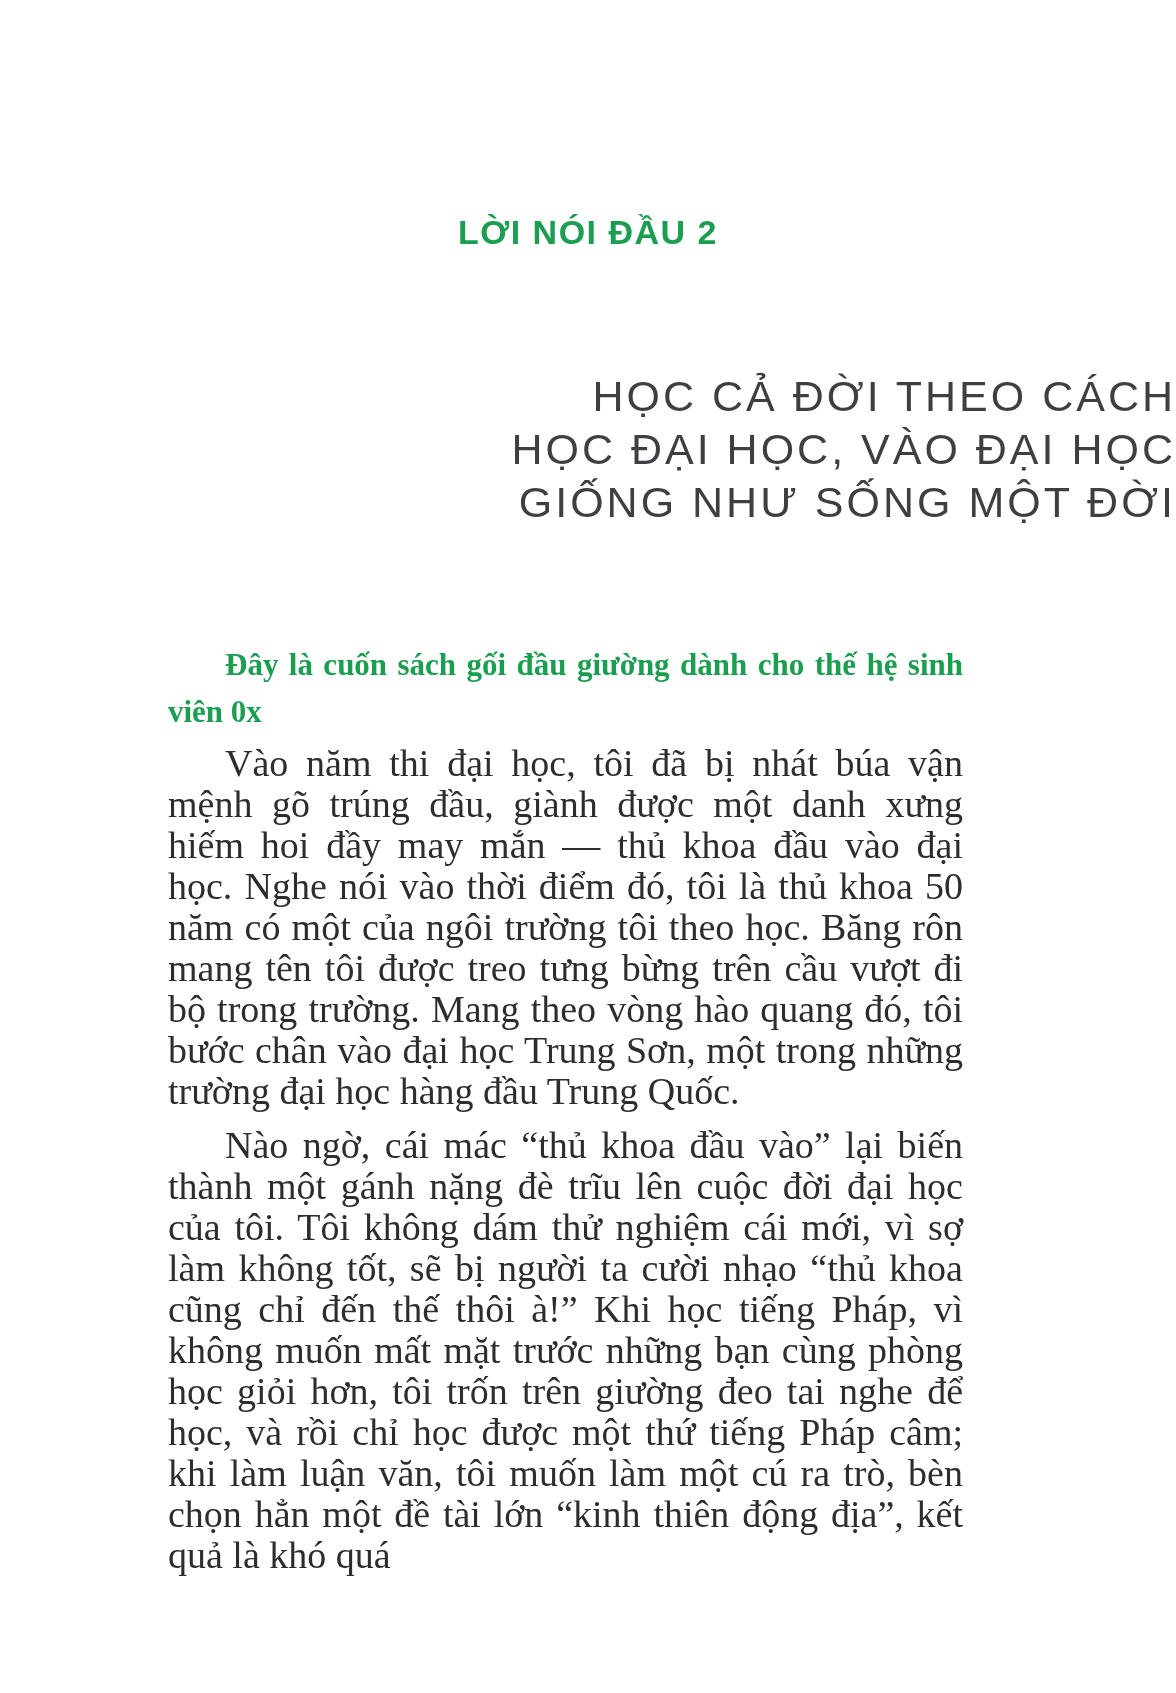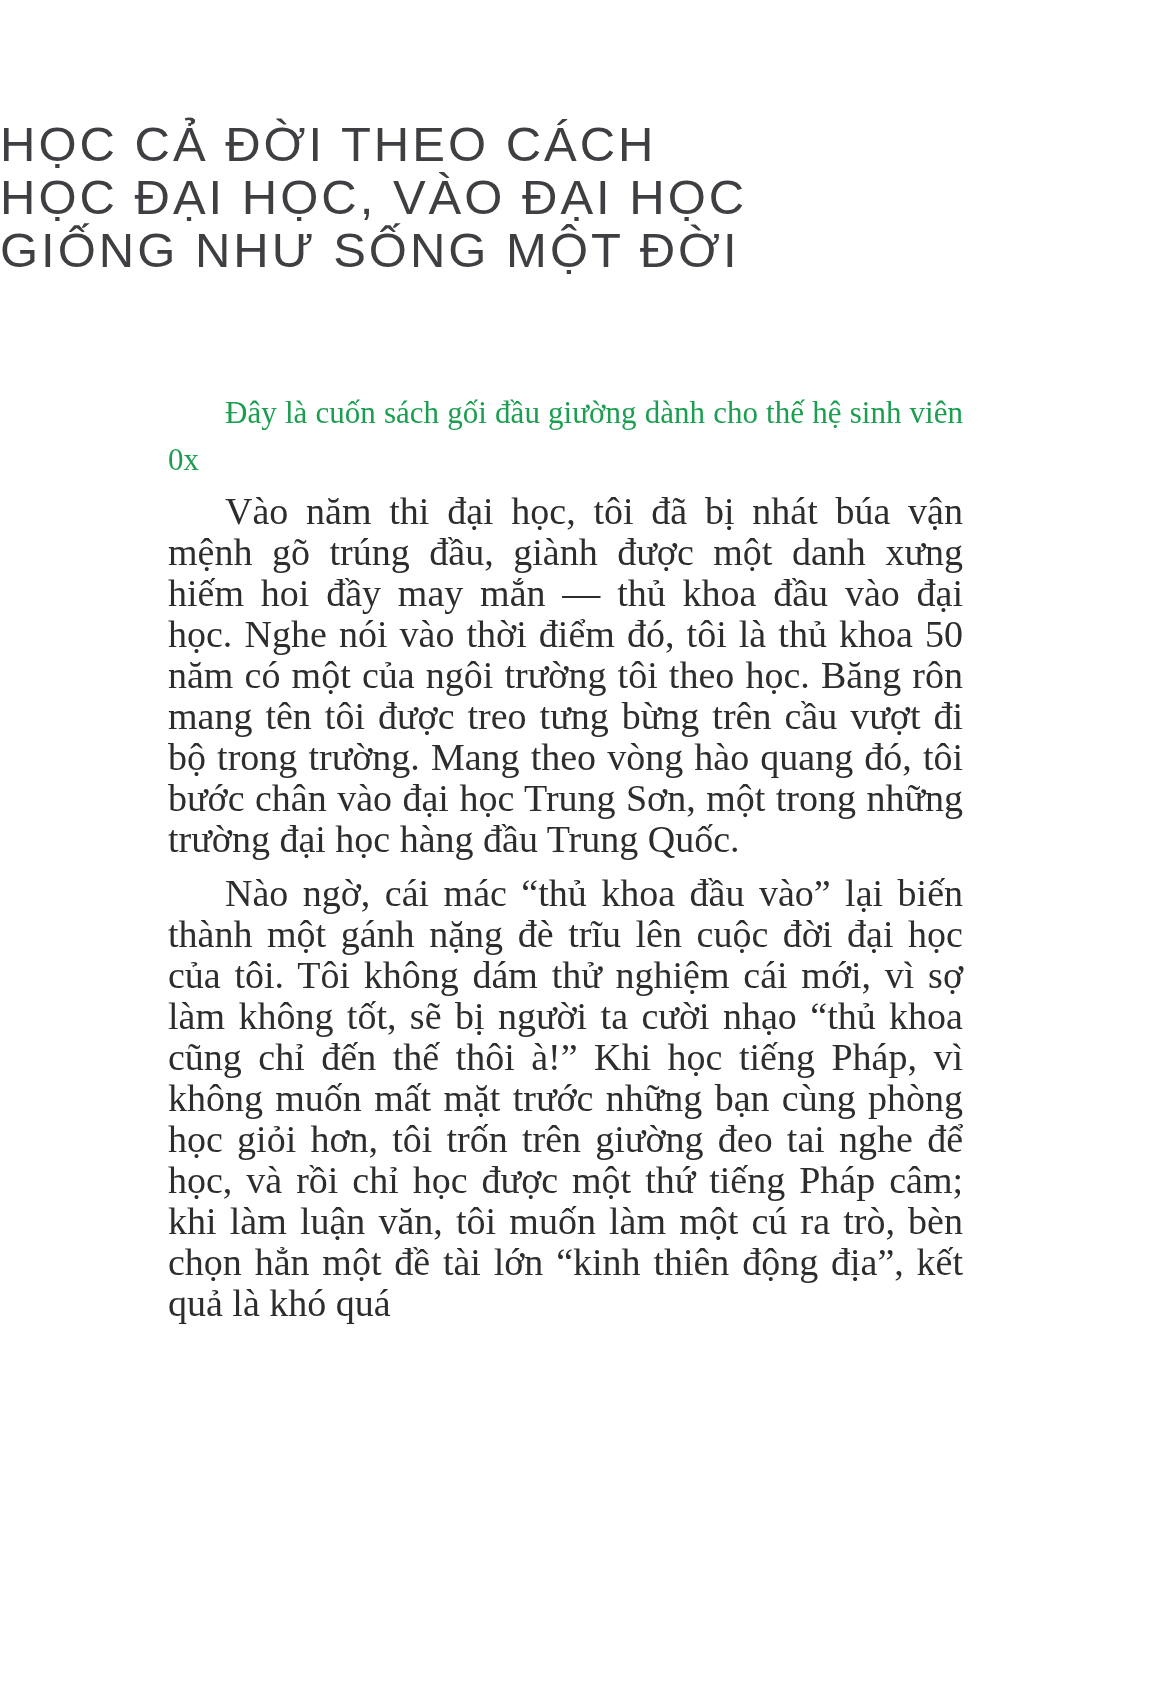--- a/index.html
+++ b/index.html
@@ -21,35 +21,35 @@
     text-align: center;
     font-family: "Liberation Sans", sans-serif;
     font-weight: 700;
     font-size: 34px;
     line-height: 40px;
     letter-spacing: 1.5px;
     color: var(--accent, #1b9e50);
   }
   .chapter-title {
     margin-top: 118px;
-    text-align: left;
+    text-align: right;
     font-family: "Liberation Sans", sans-serif;
     font-weight: 300;
-    font-size: 49px;
+    font-size: 43px;
     line-height: 53px;
     letter-spacing: 3px;
     color: var(--title-gray, #3f3f43);
   }
   .article {
     margin: 112px 213px 0 168px; 
     width: 795px;
   }
   .lead {
     font-family: "Liberation Serif", serif;
-    font-weight: 400;
+    font-weight: 700;
     font-size: 31px;
     line-height: 47px;
     color: var(--accent, #1b9e50);
     text-align: justify;
     text-indent: 57px;
     margin: 0 0 8px 0;
   }
   .body-para {
     font-family: "Liberation Serif", serif;
     font-size: 38px;
@@ -58,20 +58,21 @@
     text-align: justify;
     text-indent: 57px;
     margin: 0 0 13px 0;
   }
 </style>
 </head>
 <body>
 
 <div class="page">
 
+  <div class="kicker">LỜI NÓI ĐẦU 2</div>
 
   <div class="chapter-title">
     <div>HỌC CẢ ĐỜI THEO CÁCH</div>
     <div>HỌC ĐẠI HỌC, VÀO ĐẠI HỌC</div>
     <div>GIỐNG NHƯ SỐNG MỘT ĐỜI</div>
   </div>
 
   <div class="article">
     <p class="lead">Đây là cuốn sách gối đầu giường dành cho thế hệ sinh viên 0x</p>
 

